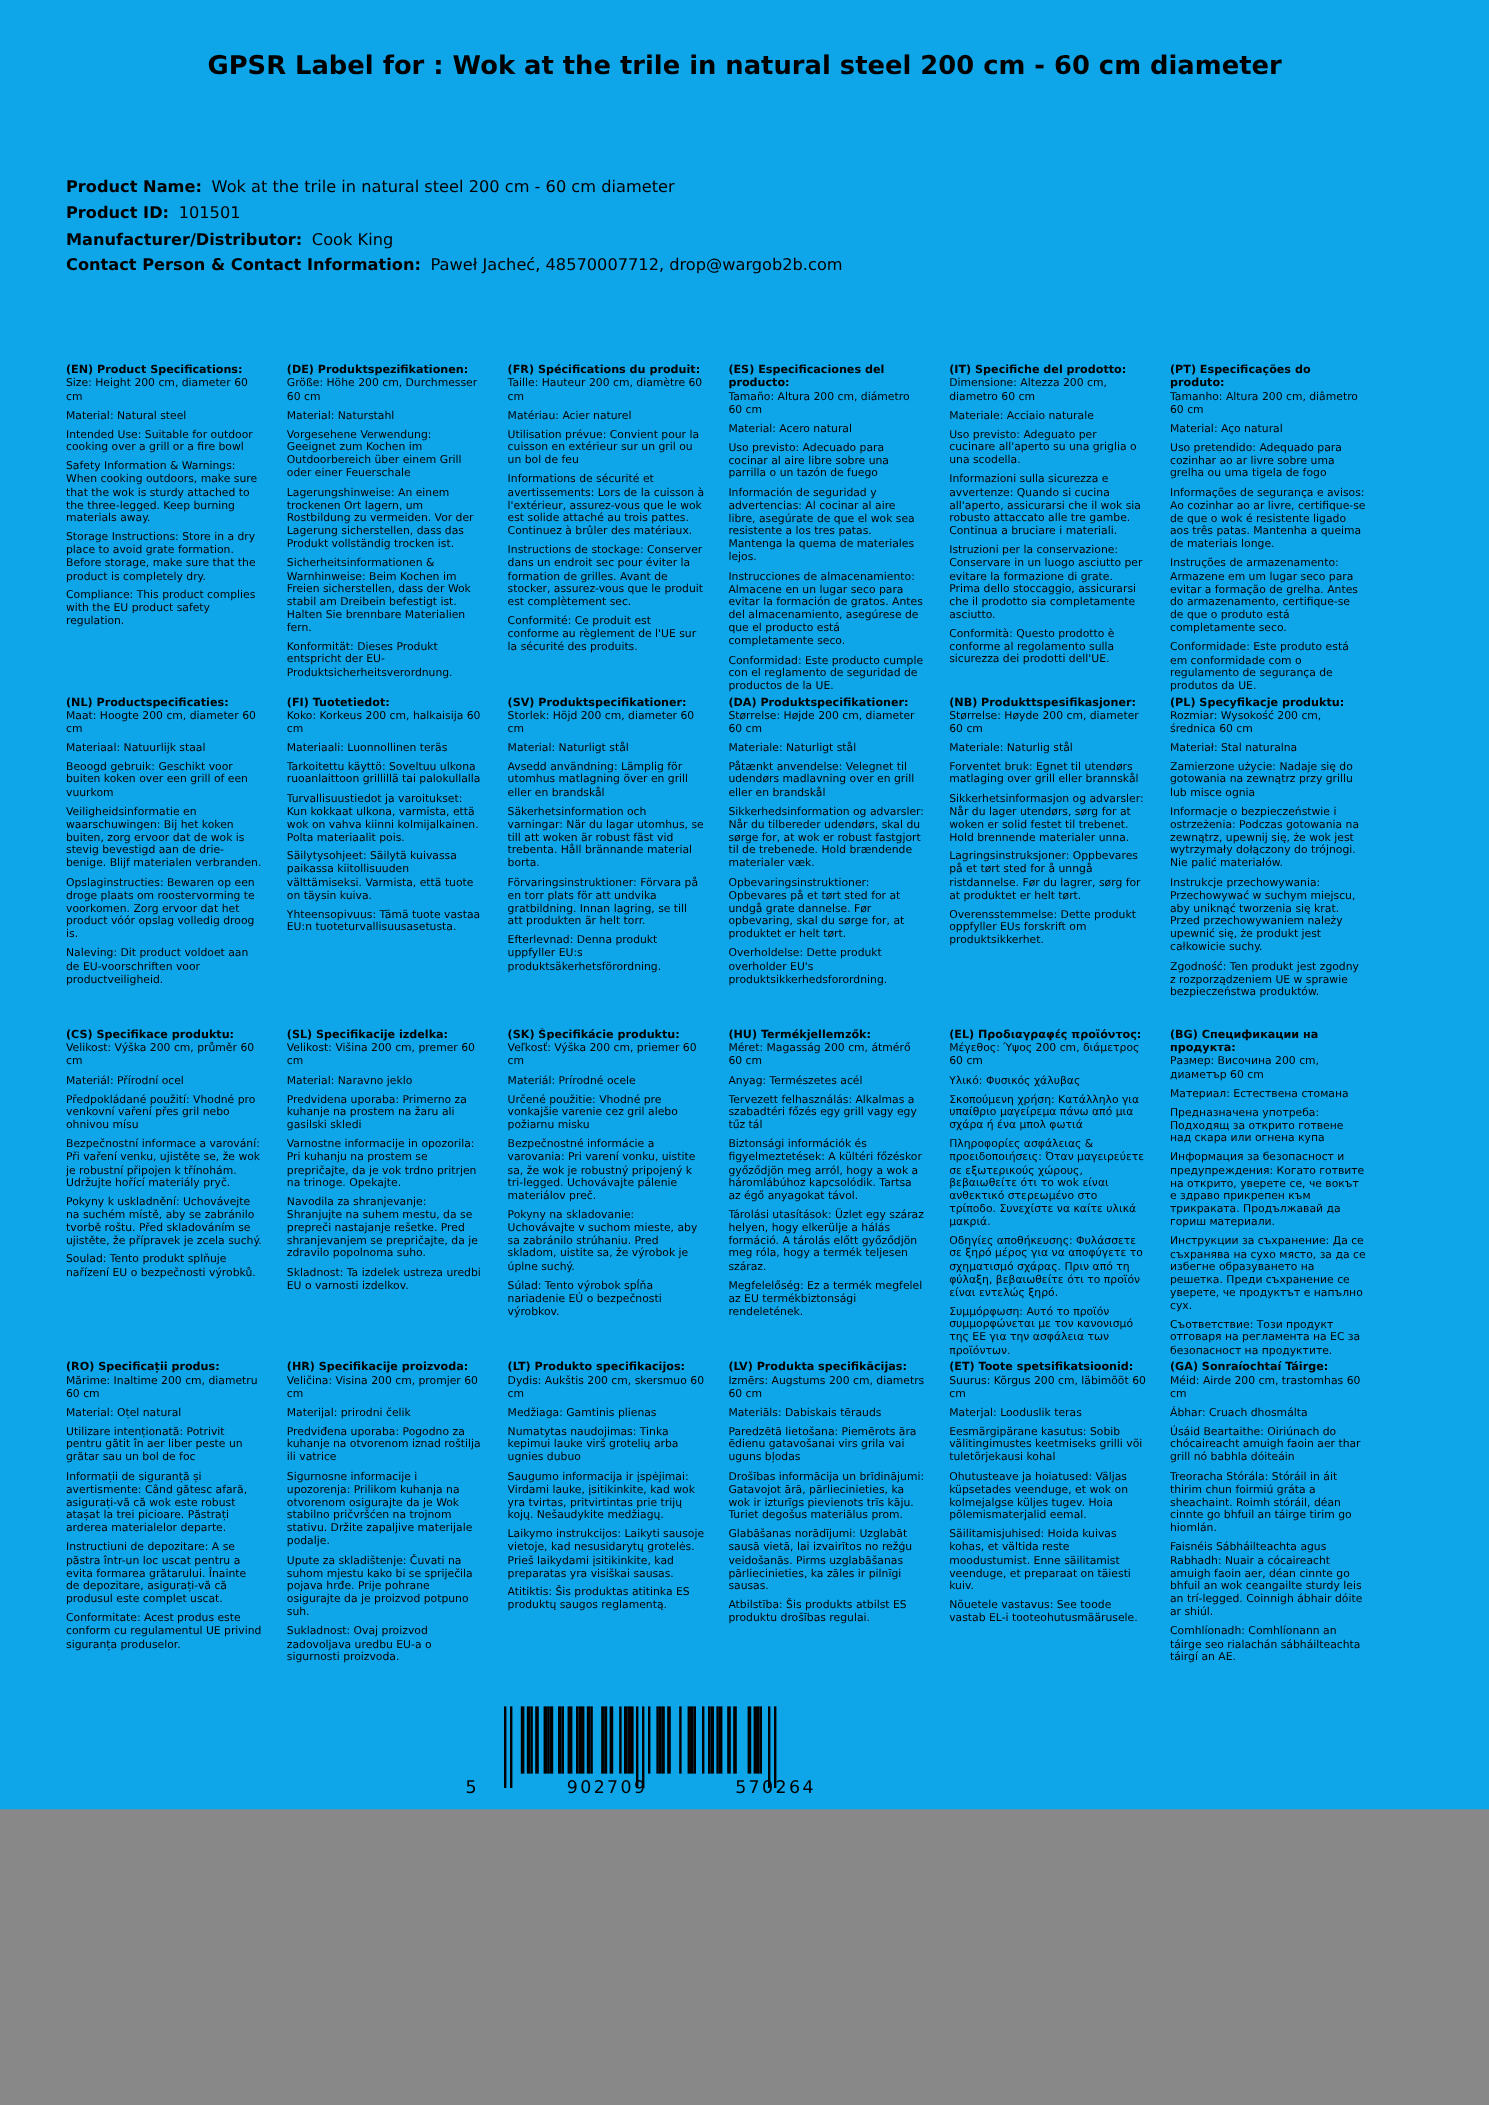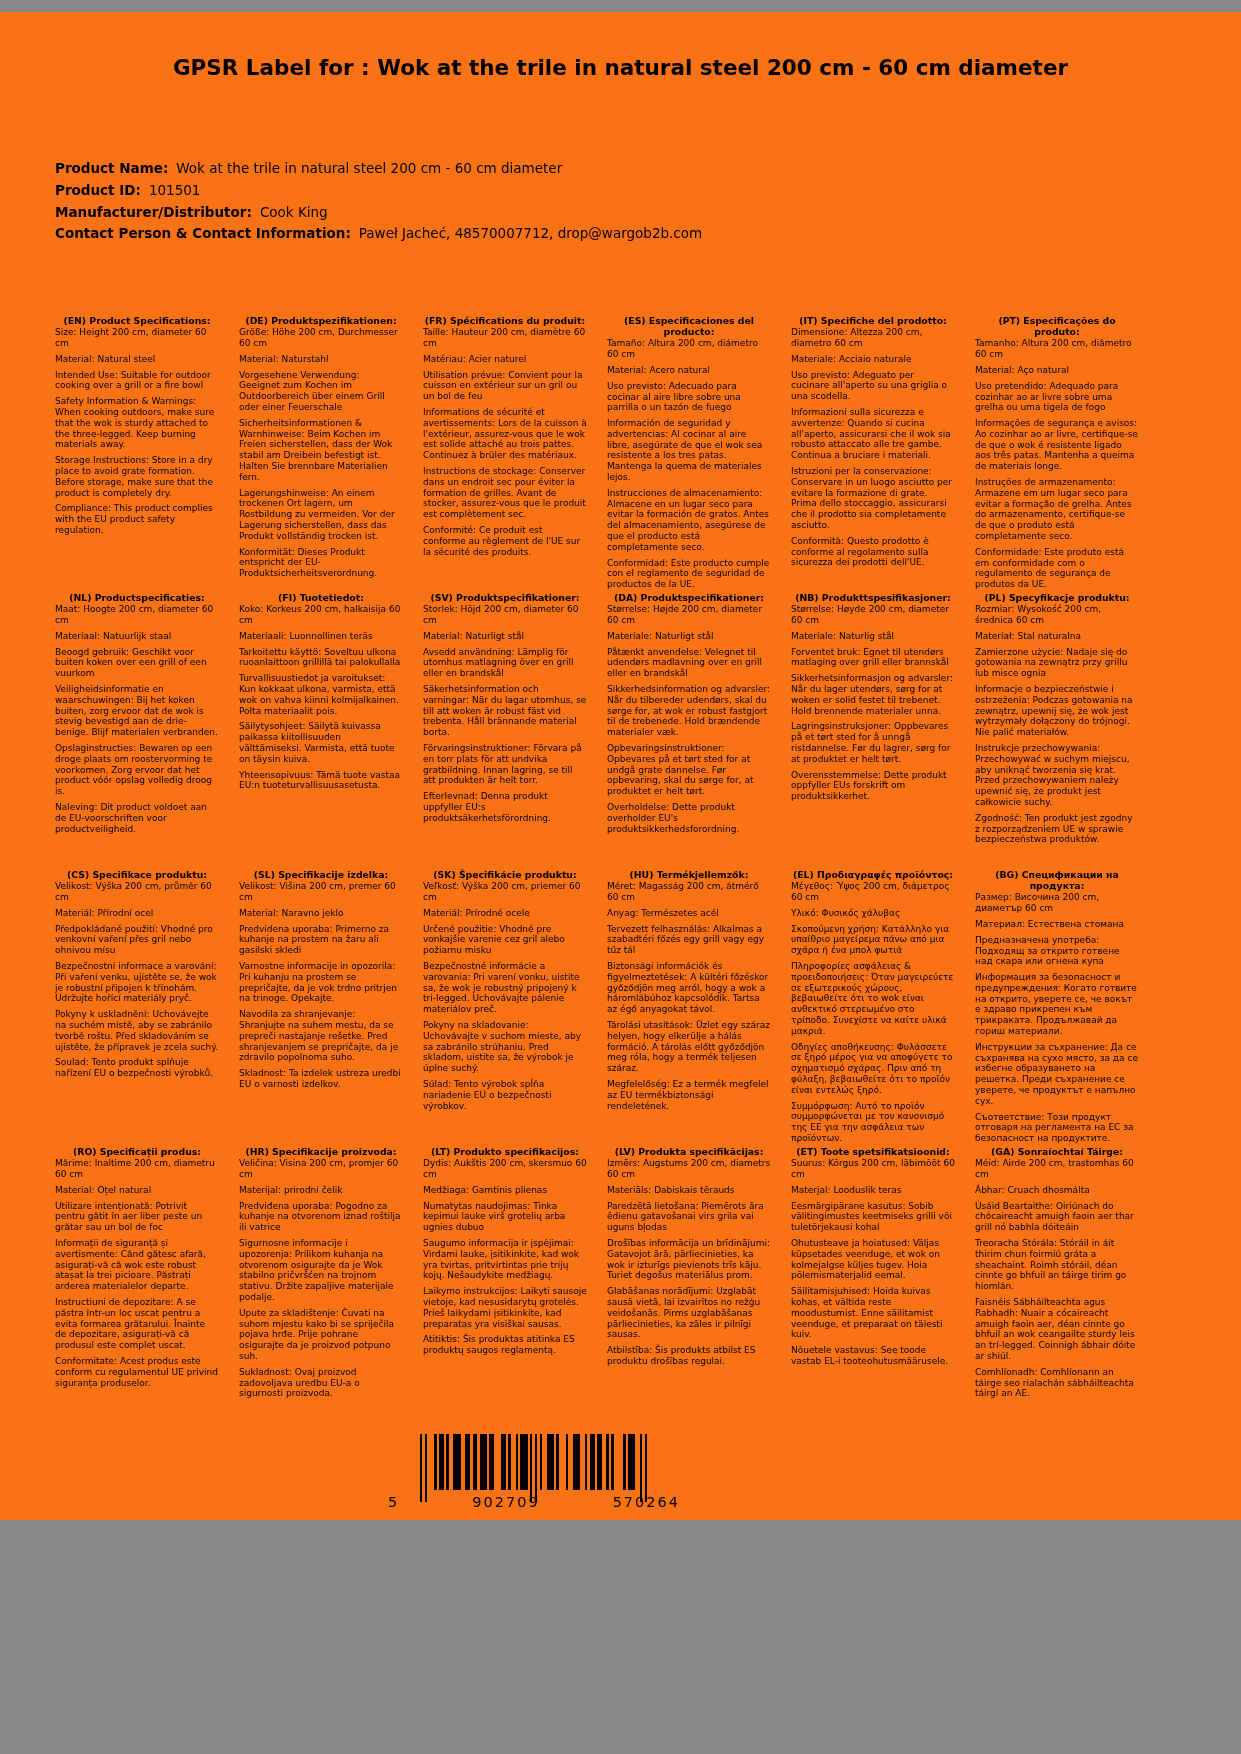--- a/index.html
+++ b/index.html
@@ -1,20 +1,20 @@
 <!DOCTYPE html>
 <html><head>
 <meta charset="utf-8">
 <style>
   html,body{margin:0;padding:0;background:#888;}
   .page{
     position:relative;
     width:1241px;height:1508px;
-    margin:12px auto;
-    background:#f97316;
+    margin:0 auto;
+    background:#0ea5e9;
     color:#000;
     font-family:"DejaVu Sans",sans-serif;
     overflow:hidden;
   }
   .title{
     position:absolute;top:40px;left:140px;right:140px;
     text-align:center;
     font-size:21.5px;font-weight:bold;line-height:1.5;
     margin:0;
   }
@@ -28,21 +28,21 @@
     display:grid;
     grid-template-columns:repeat(6,1fr);
     column-gap:14px;
     grid-auto-rows:277px;
   }
   .spec-block{
     overflow:hidden;
     padding-right:6px;
     font-size:9px;line-height:1.2;
   }
-  .spec-heading{font-weight:bold;font-size:9.3px;margin:0 0 1px 0;text-align:center;}
+  .spec-heading{font-weight:bold;font-size:9.3px;margin:0 0 1px 0;}
   .spec-par{margin:0 0 5px 0;}
   
   .barcode{
     position:absolute;left:420px;top:1422px;
     display:flex;align-items:flex-start;height:72px;
   }
   .bc-mod{display:inline-block;width:2.4px;height:56px;}
   .bc-bar{background:#000;}
   .bc-guard{height:68px;}
   .barcode-digits{
@@ -75,22 +75,22 @@
         <p class="spec-par">Intended Use: Suitable for outdoor cooking over a grill or a fire bowl</p>
         <p class="spec-par">Safety Information &amp; Warnings: When cooking outdoors, make sure that the wok is sturdy attached to the three-legged. Keep burning materials away.</p>
         <p class="spec-par">Storage Instructions: Store in a dry place to avoid grate formation. Before storage, make sure that the product is completely dry.</p>
         <p class="spec-par">Compliance: This product complies with the EU product safety regulation.</p>
       </div>
       <div class="spec-block">
         <div class="spec-heading">(DE) Produktspezifikationen:</div>
         <p class="spec-par">Größe: Höhe 200 cm, Durchmesser 60 cm</p>
         <p class="spec-par">Material: Naturstahl</p>
         <p class="spec-par">Vorgesehene Verwendung: Geeignet zum Kochen im Outdoorbereich über einem Grill oder einer Feuerschale</p>
+        <p class="spec-par">Lagerungshinweise: An einem trockenen Ort lagern, um Rostbildung zu vermeiden. Vor der Lagerung sicherstellen, dass das Produkt vollständig trocken ist.</p>
         <p class="spec-par">Sicherheitsinformationen &amp; Warnhinweise: Beim Kochen im Freien sicherstellen, dass der Wok stabil am Dreibein befestigt ist. Halten Sie brennbare Materialien fern.</p>
-        <p class="spec-par">Lagerungshinweise: An einem trockenen Ort lagern, um Rostbildung zu vermeiden. Vor der Lagerung sicherstellen, dass das Produkt vollständig trocken ist.</p>
         <p class="spec-par">Konformität: Dieses Produkt entspricht der EU-Produktsicherheitsverordnung.</p>
       </div>
       <div class="spec-block">
         <div class="spec-heading">(FR) Spécifications du produit:</div>
         <p class="spec-par">Taille: Hauteur 200 cm, diamètre 60 cm</p>
         <p class="spec-par">Matériau: Acier naturel</p>
         <p class="spec-par">Utilisation prévue: Convient pour la cuisson en extérieur sur un gril ou un bol de feu</p>
         <p class="spec-par">Informations de sécurité et avertissements: Lors de la cuisson à l'extérieur, assurez-vous que le wok est solide attaché au trois pattes. Continuez à brûler des matériaux.</p>
         <p class="spec-par">Instructions de stockage: Conserver dans un endroit sec pour éviter la formation de grilles. Avant de stocker, assurez-vous que le produit est complètement sec.</p>
         <p class="spec-par">Conformité: Ce produit est conforme au règlement de l'UE sur la sécurité des produits.</p>

